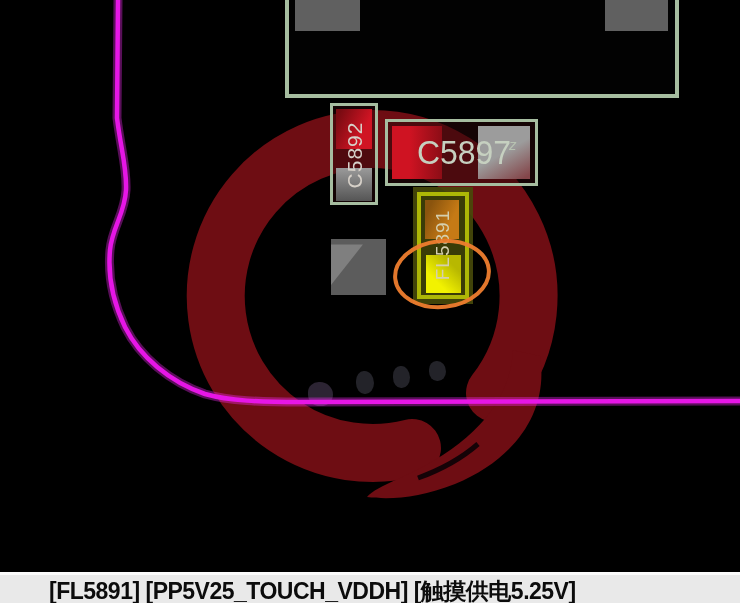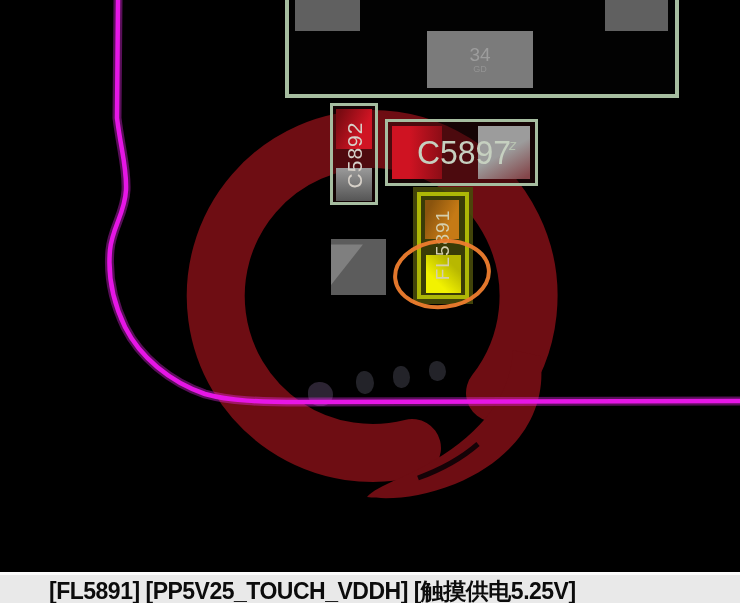--- a/index.html
+++ b/index.html
@@ -86,24 +86,20 @@
     <path d="M 371 139 A 157 157 0 0 1 495 393" fill="none" stroke="#6e0d13" stroke-width="58" stroke-linecap="round"></path>
     <path d="M 371 139 A 157 157 0 1 0 412 448" fill="none" stroke="#6e0d13" stroke-width="58" stroke-linecap="round"></path>
     <path d="M 540 356 C 549 412 515 459 455 484 C 420 498 390 500 367 497
              C 372 491 382 486 398 479 C 450 456 492 424 507 381
              C 512 366 513 356 512 350 Z" fill="#6e0d13"></path>
     <path d="M 418 478 C 440 470 462 458 478 444" fill="none" stroke="#140307" stroke-width="5"></path>
   </svg>
 
   <div class="abs module-outline z2"></div>
   <div class="abs pad pad-tl z2"></div>
-  <div class="abs pad pad-tc z2">
-    <div class="v1">34</div>
-    <div class="v2">GD</div>
-  </div>
   <div class="abs pad pad-tr z2"></div>
 
   <div class="abs c5892 z2">
     <div class="red"></div>
     <div class="gray"></div>
   </div>
   <div class="abs label-c5892 z2">C5892</div>
 
   <div class="abs c5897 z2">
     <div class="red"></div>

